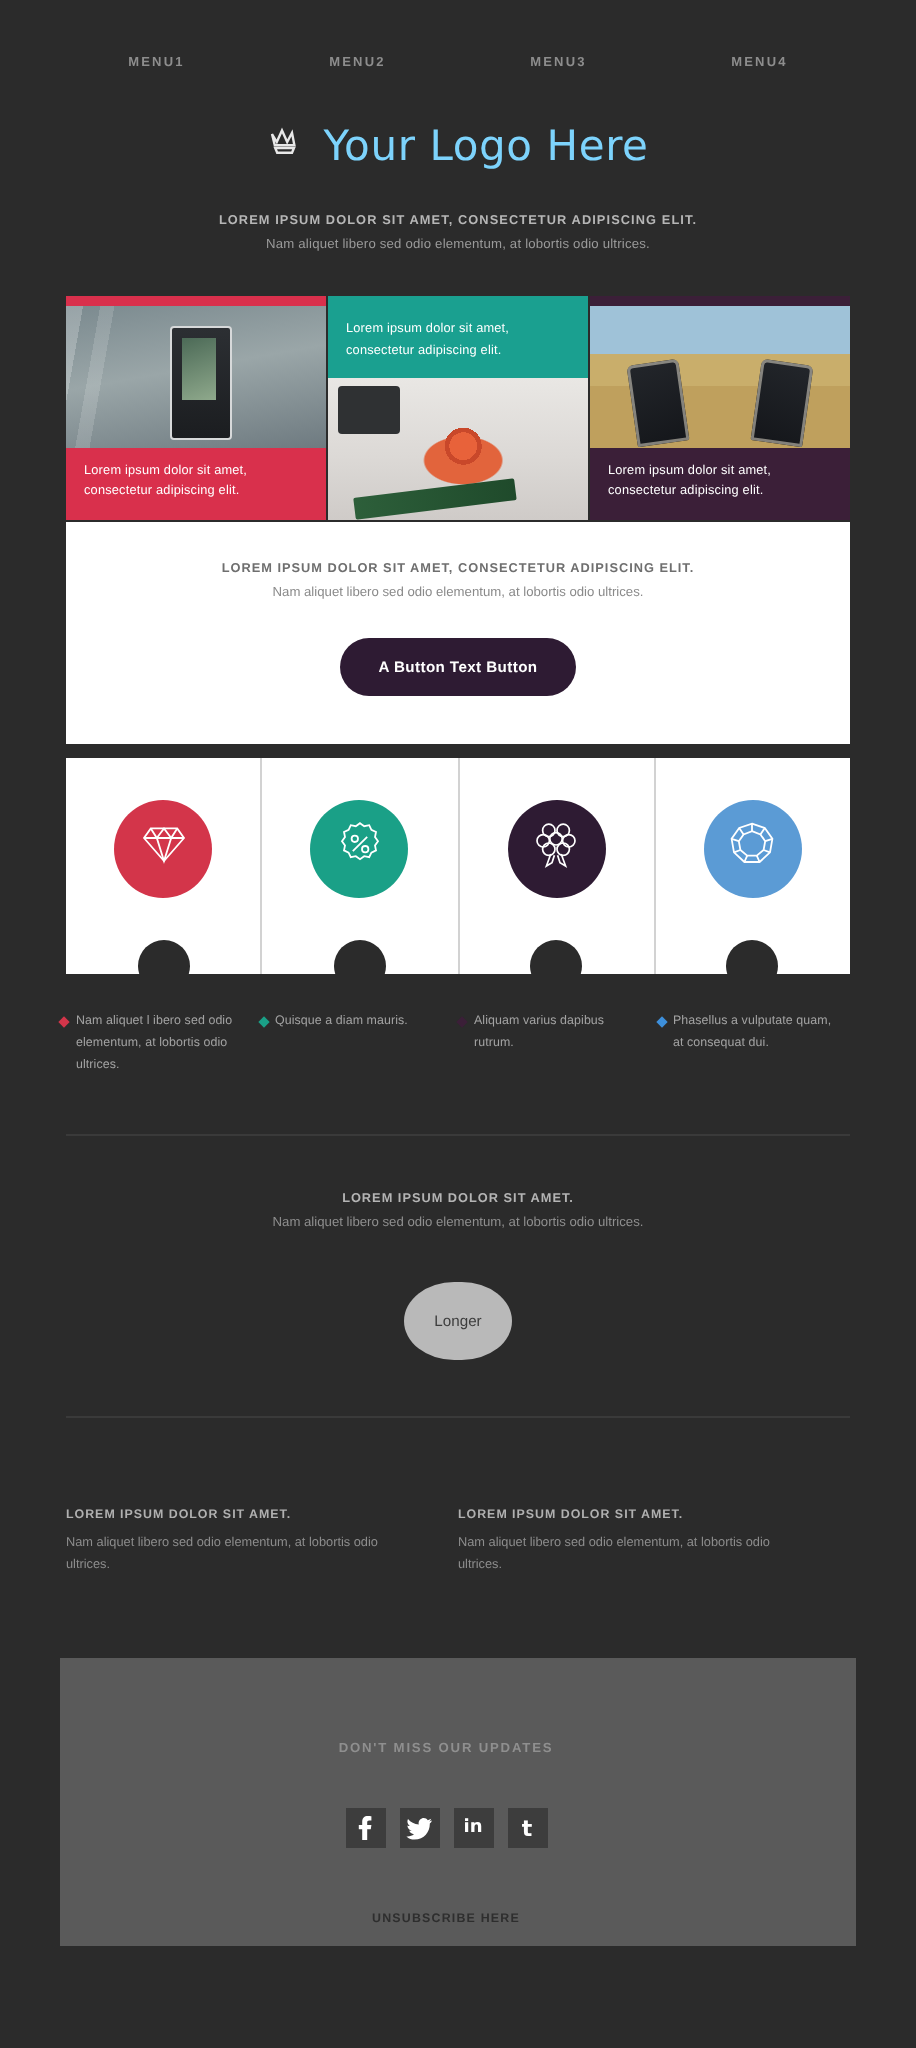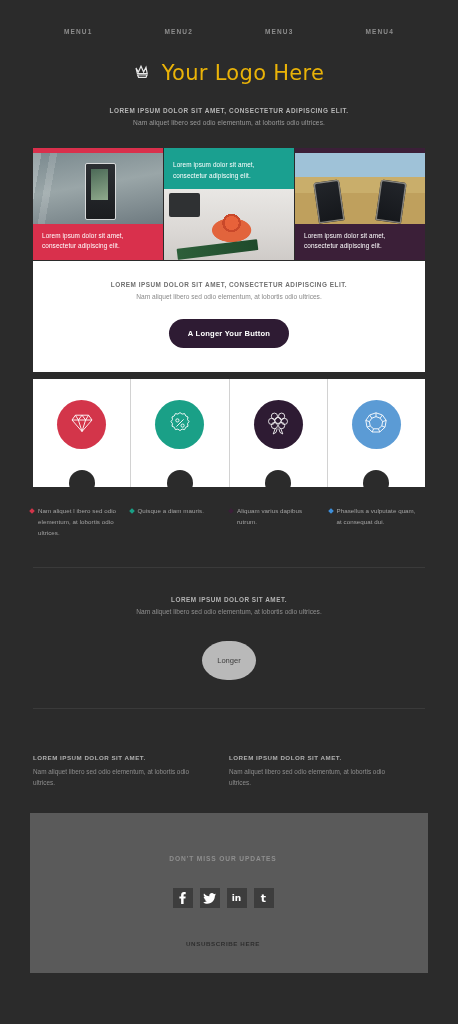--- a/index.html
+++ b/index.html
@@ -33,21 +33,21 @@
   
   .logo-wrap {
     margin-top: 26px;
     display: flex;
     align-items: center;
     justify-content: center;
     gap: 8px;
   }
   .crown-icon { display: block; }
   .logo-text {
-    color: #eab308;
+    color: #7dd3fc;
     font-size: 21px;
     letter-spacing: 0.3px;
     font-family: "DejaVu Sans", sans-serif;
   }
 
   
   .intro { margin-top: 22px; text-align: center; padding: 0 60px; }
   .intro .head {
     color: #b6b6b6;
     font-size: 6.4px;
@@ -277,25 +277,25 @@
   }
   .col .sub {
     color: #8d8d8d;
     font-size: 6.4px;
     line-height: 1.85;
     margin-top: 5px;
   }
 
   
   .footer {
-    margin: 24px 30px 0 30px;
+    margin: 40px 30px 0 30px;
     background: #5a5a5a;
     text-align: center;
     padding: 42px 12px 0 0;
-    height: 160px;
+    height: 144px;
   }
   .footer .head {
     color: #8f8f8f;
     font-size: 6.6px;
     font-weight: bold;
     letter-spacing: 0.9px;
   }
   .socials {
     margin-top: 26px;
     display: flex;
@@ -370,21 +370,21 @@
       <div class="topbar" style="background:#3b1f38"></div>
       <div class="photo ph-field"></div>
       <div class="caption">Lorem ipsum dolor sit amet, consectetur adipiscing elit.</div>
     </div>
 
   </div>
 
   <div class="whiteblock">
     <div class="head">LOREM IPSUM DOLOR SIT AMET, CONSECTETUR ADIPISCING ELIT.</div>
     <div class="sub">Nam aliquet libero sed odio elementum, at lobortis odio ultrices.</div>
-    <button class="btn-pill">A Longer Your Button</button>
+    <button class="btn-pill">A Button Text Button</button>
   </div>
 
   <div class="cards">
 
     <div class="card">
       <div class="circle" style="background:#d3354a">
         <span>
           <svg width="24" height="20" viewBox="0 0 24 20" fill="none" stroke="#ffffff" stroke-width="0.9">
             <path d="M2 7 L12 18.5 L22 7 L18.6 2.2 L5.4 2.2 Z"></path>
             <path d="M2 7 H22"></path>

